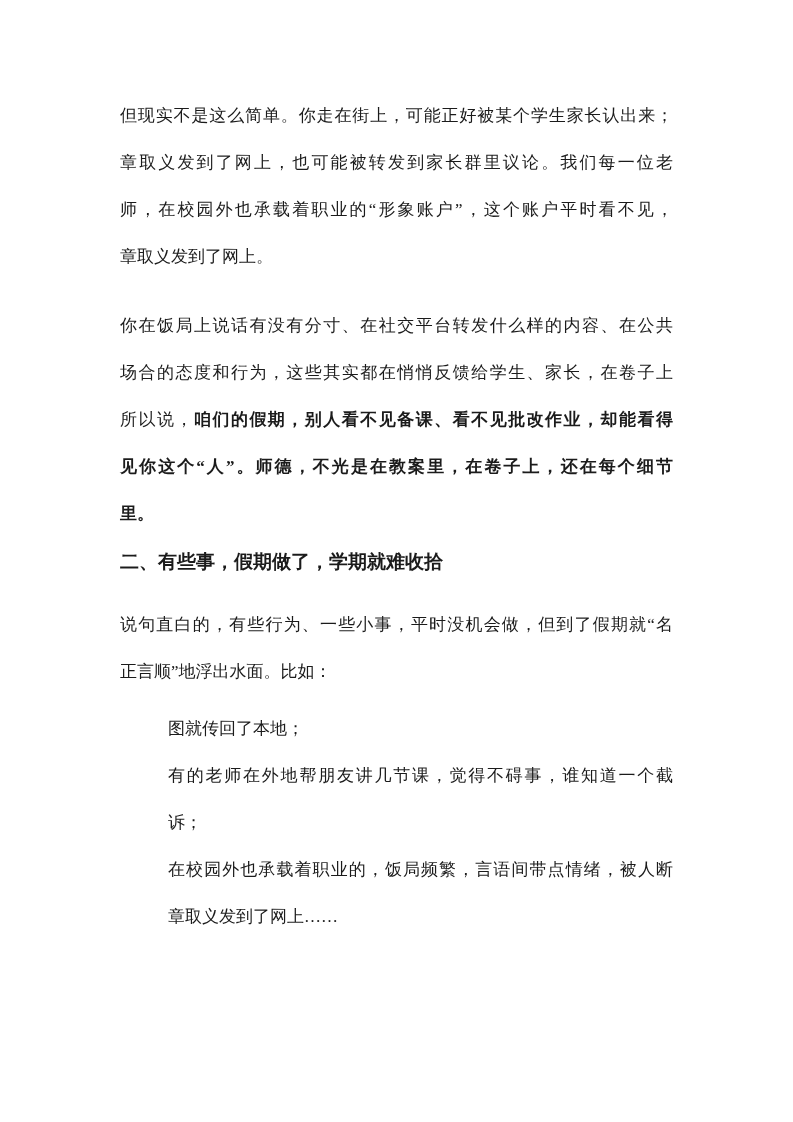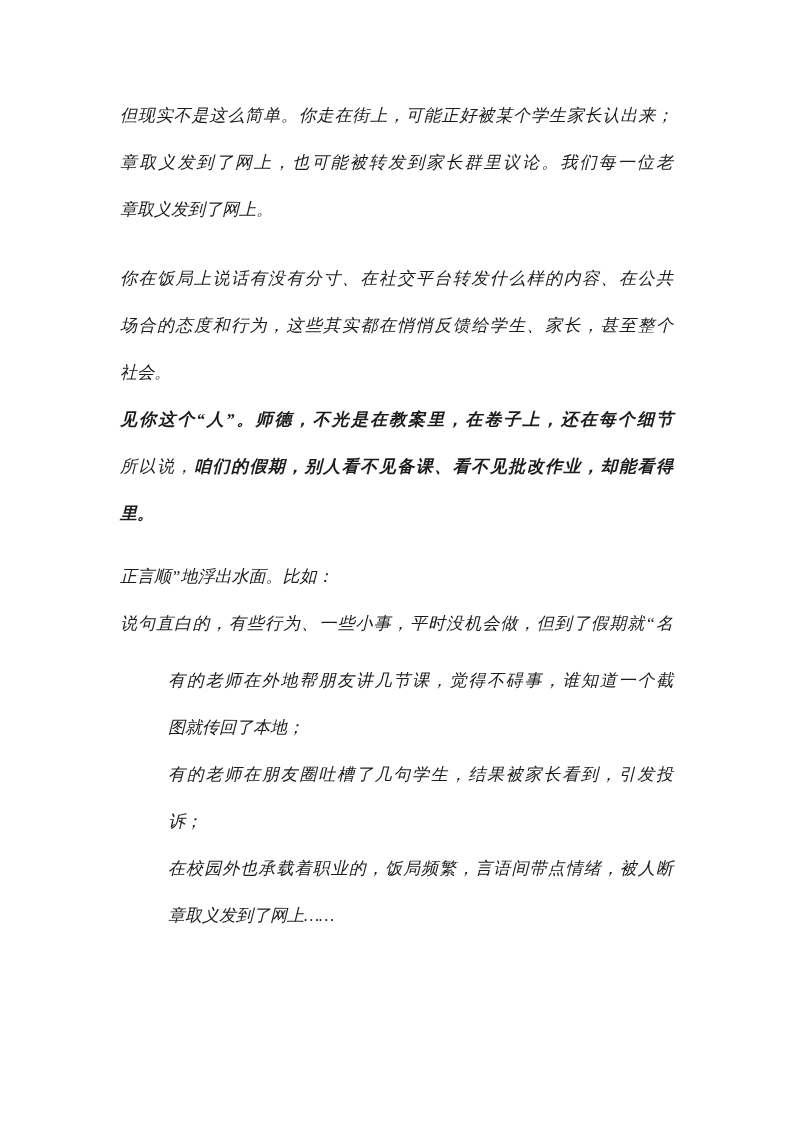--- a/index.html
+++ b/index.html
@@ -7,21 +7,20 @@
   body {
     width: 793px; height: 1122px; overflow: hidden;
     font-family: "Liberation Serif", "DejaVu Serif", serif;
   }
   .page {
     box-sizing: border-box;
     width: 793px; height: 1020px;
     padding: 92px 120px 0 120px;
     background: #ffffff;
     color: #1b1b1b;
-    font-style: italic;
   }
   .block { margin: 0; }
   .line {
     height: 47px;
     line-height: 47px;
     font-size: 17px;
     white-space: nowrap;
     overflow: visible;
   }
   
@@ -39,41 +38,43 @@
   .list-start-gap { margin-top: 10px; }
   .list-item { margin-left: 48px; }
 </style>
 </head>
 <body>
 
 <div class="page">
     <div class="block paragraph">
       <div class="line fill"><span>但现实不是这么简单。你走在街上，可能正好被某个学生家长认出来；</span></div>
       <div class="line fill"><span>章取义发到了网上，也可能被转发到家长群里议论。我们每一位老</span></div>
+      <div class="line fill"><span>师，在校园外也承载着职业的“形象账户”，这个账户平时看不见，</span></div>
       <div class="line"><span>章取义发到了网上。</span></div>
     </div>
     <div class="block paragraph paragraph-gap">
       <div class="line fill"><span>你在饭局上说话有没有分寸、在社交平台转发什么样的内容、在公共</span></div>
-      <div class="line fill"><span>场合的态度和行为，这些其实都在悄悄反馈给学生、家长，甚至整个</span></div>
-      <div class="line"><span>社会。</span></div>
+      <div class="line fill"><span>场合的态度和行为，这些其实都在悄悄反馈给学生、家长，在卷子上</span></div>
     </div>
     <div class="block paragraph">
+      <div class="line fill"><span>所以说，</span><span class="b">咱们的假期，别人看不见备课、看不见批改作业，却能看得</span></div>
       <div class="line fill"><span class="b">见你这个“人”。师德，不光是在教案里，在卷子上，还在每个细节</span></div>
-      <div class="line fill"><span>所以说，</span><span class="b">咱们的假期，别人看不见备课、看不见批改作业，却能看得</span></div>
       <div class="line"><span class="b">里。</span></div>
     </div>
+    <div class="block heading pre-heading-gap">
+      <div class="line"><span class="b">二、有些事，假期做了，学期就难收拾</span></div>
+    </div>
     <div class="block paragraph after-heading-gap">
+      <div class="line fill"><span>说句直白的，有些行为、一些小事，平时没机会做，但到了假期就“名</span></div>
       <div class="line"><span>正言顺”地浮出水面。比如：</span></div>
-      <div class="line fill"><span>说句直白的，有些行为、一些小事，平时没机会做，但到了假期就“名</span></div>
     </div>
     <div class="block list-item list-start-gap">
+      <div class="line"><span>图就传回了本地；</span></div>
       <div class="line fill"><span>有的老师在外地帮朋友讲几节课，觉得不碍事，谁知道一个截</span></div>
-      <div class="line"><span>图就传回了本地；</span></div>
     </div>
     <div class="block list-item">
-      <div class="line fill"><span>有的老师在朋友圈吐槽了几句学生，结果被家长看到，引发投</span></div>
       <div class="line"><span>诉；</span></div>
     </div>
     <div class="block list-item">
       <div class="line fill"><span>在校园外也承载着职业的，饭局频繁，言语间带点情绪，被人断</span></div>
       <div class="line"><span>章取义发到了网上……</span></div>
     </div>
   </div>
 
 </body></html>

